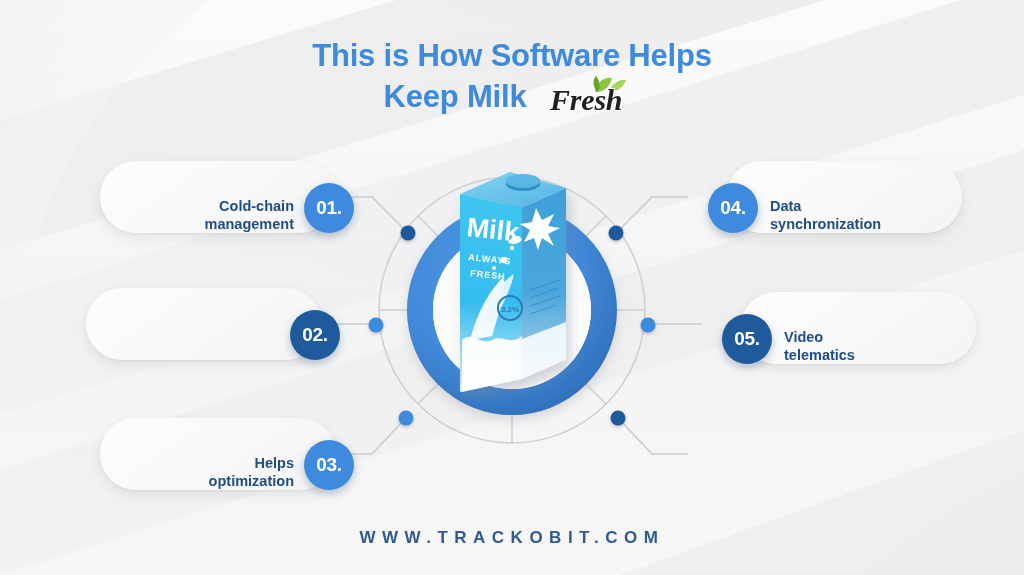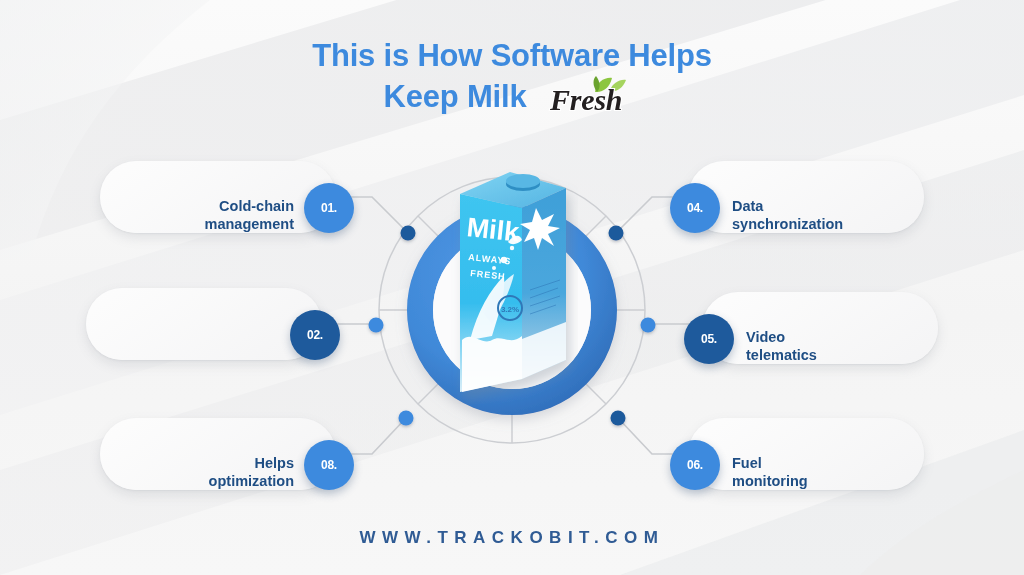--- a/index.html
+++ b/index.html
@@ -33,30 +33,30 @@
   .conn-svg{position:absolute;left:0;top:0;width:1024px;height:575px;z-index:2;}
 
   
   .card{
     position:absolute;height:72px;border-radius:36px;
     background:linear-gradient(145deg,#fdfdfd 0%,#f4f4f5 100%);
     box-shadow:0 5px 12px rgba(120,125,135,0.16), 0 1px 2px rgba(120,125,135,0.10);
     display:flex;align-items:flex-end;z-index:5;
   }
   .card.left{justify-content:flex-end;padding-right:0;}
-  .card.right{justify-content:flex-start;padding-left:0;}
+  .card.right{justify-content:flex-start;padding-left:0;margin-left:38px;}
   .card-label{
     font-size:14.5px;font-weight:bold;color:#1f4e84;line-height:18px;
   }
   .card.left .card-label{text-align:right;padding-right:10px;}
   .card.right .card-label{text-align:left;padding-left:12px;}
   .badge{
     width:50px;height:50px;border-radius:50%;flex:0 0 50px;
     display:flex;align-items:center;justify-content:center;
-    color:#ffffff;font-size:12px;font-weight:bold;letter-spacing:-0.3px;
+    color:#ffffff;font-size:19px;font-weight:bold;letter-spacing:-0.3px;
     box-shadow:0 4px 9px rgba(40,70,110,0.30);
   }
   .card.left .badge{margin-right:-18px;}
   .card.right .badge{margin-left:-18px;}
 
   
   .footer{
     position:absolute;left:0;right:0;top:528px;text-align:center;z-index:6;
     font-size:17px;font-weight:bold;color:#2f5b94;letter-spacing:6.5px;
   }
@@ -246,42 +246,35 @@
 
   <div class="card left" style="left:86px;top:288px;width:236px;">
     <div class="badge" style="background:#1e5a9c;">02.</div>
   </div>
 
   <div class="card left" style="left:100px;top:418px;width:236px;">
     <div class="card-label">
       <div>Helps</div>
       <div>optimization</div>
     </div>
-    <div class="badge" style="background:#3d8ade;">08.</div>
+    <div class="badge" style="background:#3d8ade;">03.</div>
   </div>
 
   <div class="card right" style="left:688px;top:161px;width:236px;">
     <div class="badge" style="background:#3d8ade;">04.</div>
     <div class="card-label">
       <div>Data</div>
       <div>synchronization</div>
     </div>
   </div>
 
   <div class="card right" style="left:702px;top:292px;width:236px;">
     <div class="badge" style="background:#1e5a9c;">05.</div>
     <div class="card-label">
       <div>Video</div>
       <div>telematics</div>
     </div>
   </div>
 
-  <div class="card right" style="left:688px;top:418px;width:236px;">
-    <div class="badge" style="background:#3d8ade;">06.</div>
-    <div class="card-label">
-      <div>Fuel</div>
-      <div>monitoring</div>
-    </div>
-  </div>
 
   <div class="footer">WWW.TRACKOBIT.COM</div>
 
 </div>
 
 </body></html>

